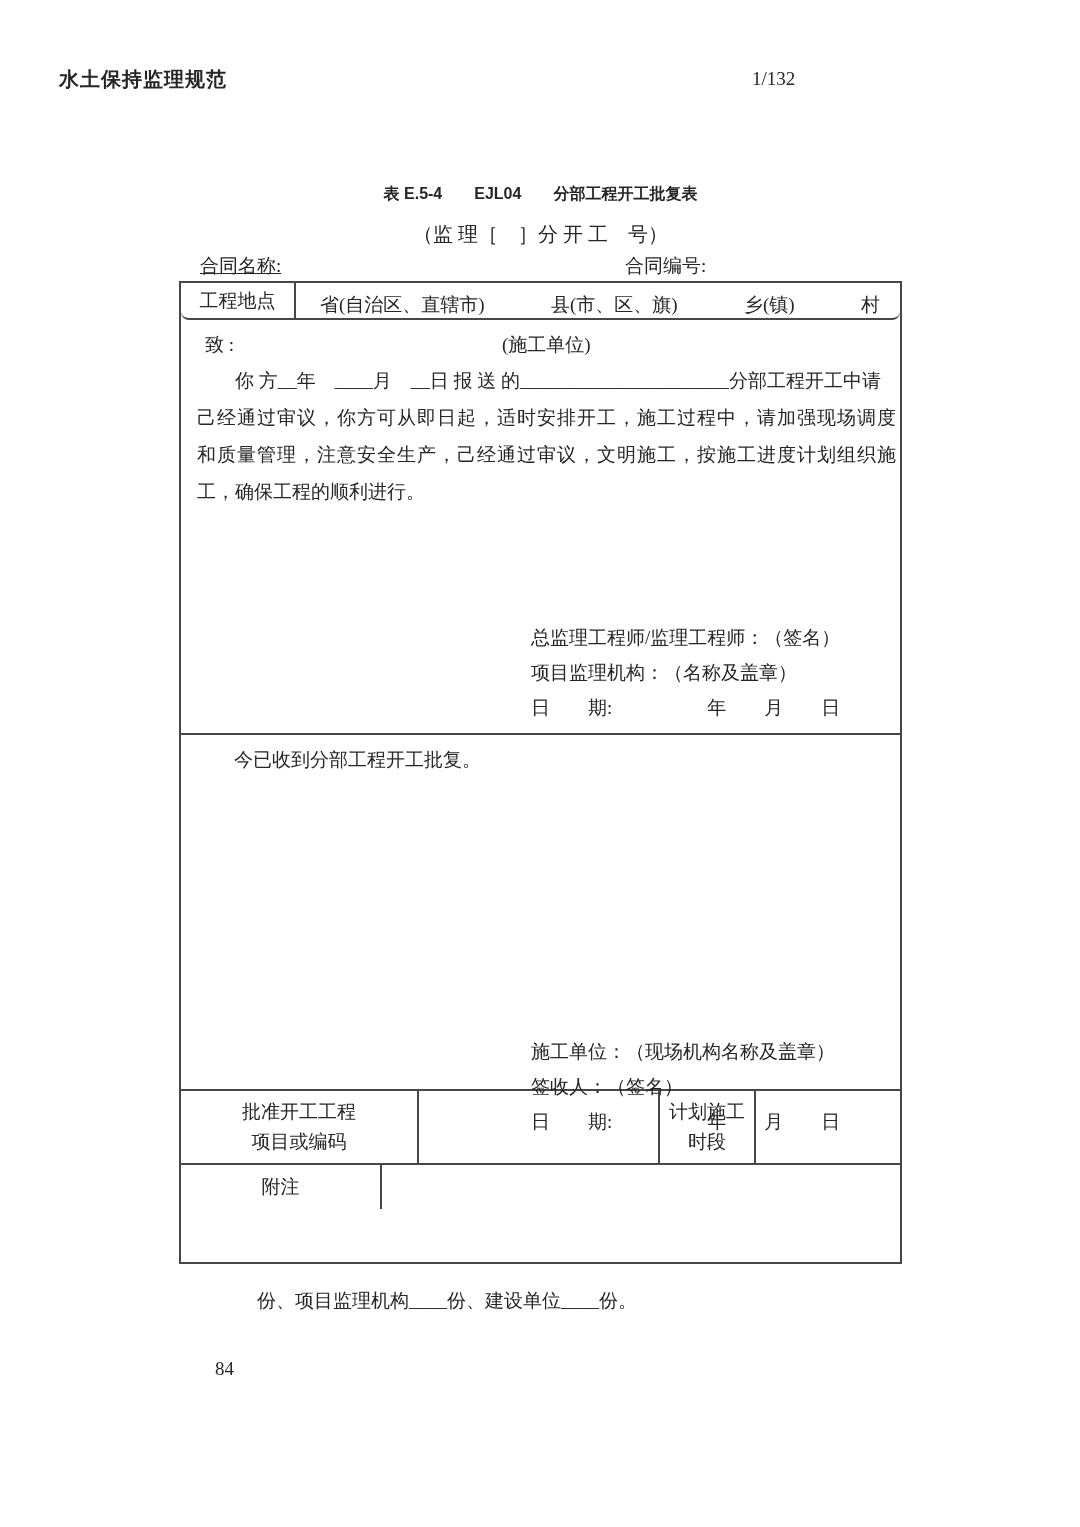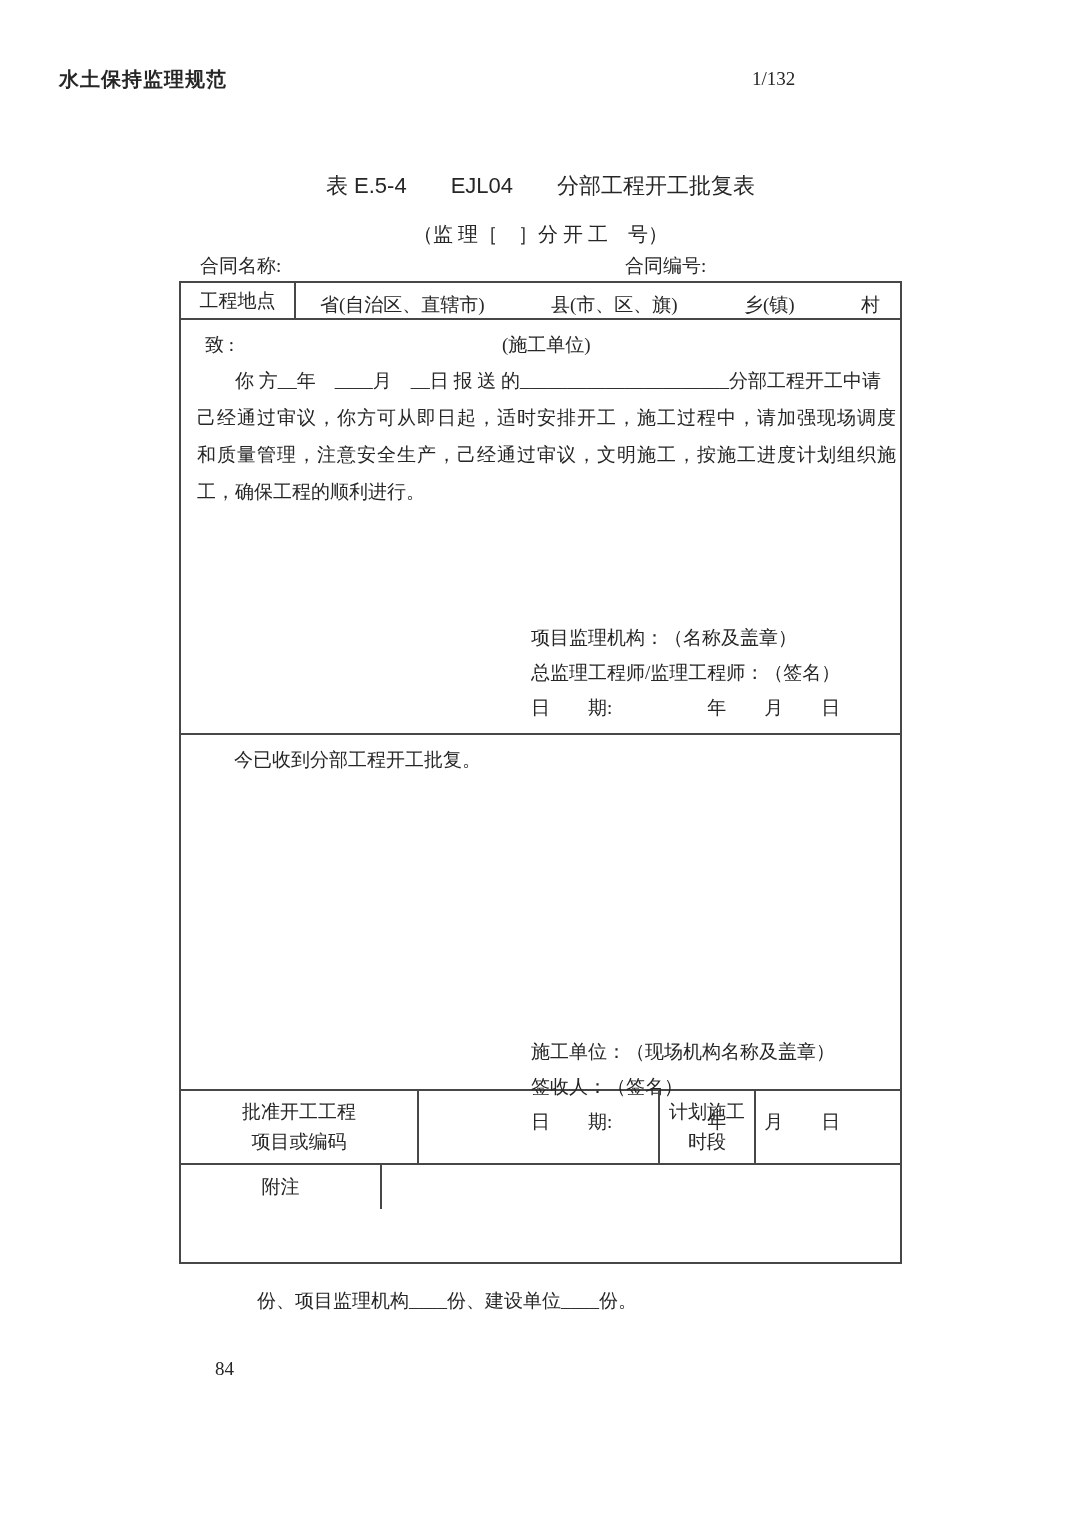--- a/index.html
+++ b/index.html
@@ -26,31 +26,31 @@
   }
   .page-indicator{
     left:752px; top:68px;
     font-size:19px;
   }
   .center-band{
     left:179px; width:723px;
     text-align:center;
   }
   .form-title{
-    top:171px;
+    top:184px;
     font-family:"Liberation Sans","DejaVu Sans",sans-serif;
-    font-weight:400;
-    font-size:22px;
+    font-weight:700;
+    font-size:16px;
   }
   .form-subtitle{
     top:221px;
     font-size:20px;
   }
   .contract-line{ top:253px; font-size:19px; }
-  .contract-name{ left:200px; }
+  .contract-name{ left:200px;text-decoration:underline; }
   .contract-no{ left:625px; }
 
   .form-table{
     left:179px; top:281px;
     width:723px; height:983px;
     border:2px solid #474747;
     box-sizing:border-box;
     font-size:19px;
   }
   .trow{
@@ -64,21 +64,21 @@
     position:relative;
   }
   .cell.bordered{border-right:2px solid #474747;}
   .cell.label{
     display:flex;
     flex-direction:column;
     align-items:center;
     justify-content:center;
     text-align:center;
   }
-  .row-location{height:37px;}
+  .row-location{height:37px;border-radius:8px;}
   .row-location .cell.label{width:115px;}
   .row-location .loc-values{
     flex:1;
     display:flex;
     align-items:flex-end;
     justify-content:space-between;
     padding:0 20px 0 24px;
   }
   .section{
     position:relative;
@@ -152,22 +152,22 @@
       <div class="section section-approval cell" style="width:100%;">
         <div class="abs to-label">致 :</div>
         <div class="abs to-hint">(施工单位)</div>
         <div class="abs body-paragraph">
           <div class="pre">　　你 方__年　____月　__日 报 送 的______________________分部工程开工中请</div>
           <div class="stretch">己经通过审议，你方可从即日起，适时安排开工，施工过程中，请加强现场调度</div>
           <div class="stretch">和质量管理，注意安全生产，己经通过审议，文明施工，按施工进度计划组织施</div>
           <div>工，确保工程的顺利进行。</div>
         </div>
         <div class="abs sig-block sig-block-1">
+          <div>总监理工程师/监理工程师：（签名）</div>
           <div>项目监理机构：（名称及盖章）</div>
-          <div>总监理工程师/监理工程师：（签名）</div>
           <div class="pre">日　　期:　　　　　年　　月　　日</div>
         </div>
       </div>
     </div>
 
     <div class="trow">
       <div class="section section-receipt cell" style="width:100%;">
         <div class="abs receipt-statement">今已收到分部工程开工批复。</div>
         <div class="abs sig-block sig-block-2">
           <div>施工单位：（现场机构名称及盖章）</div>

